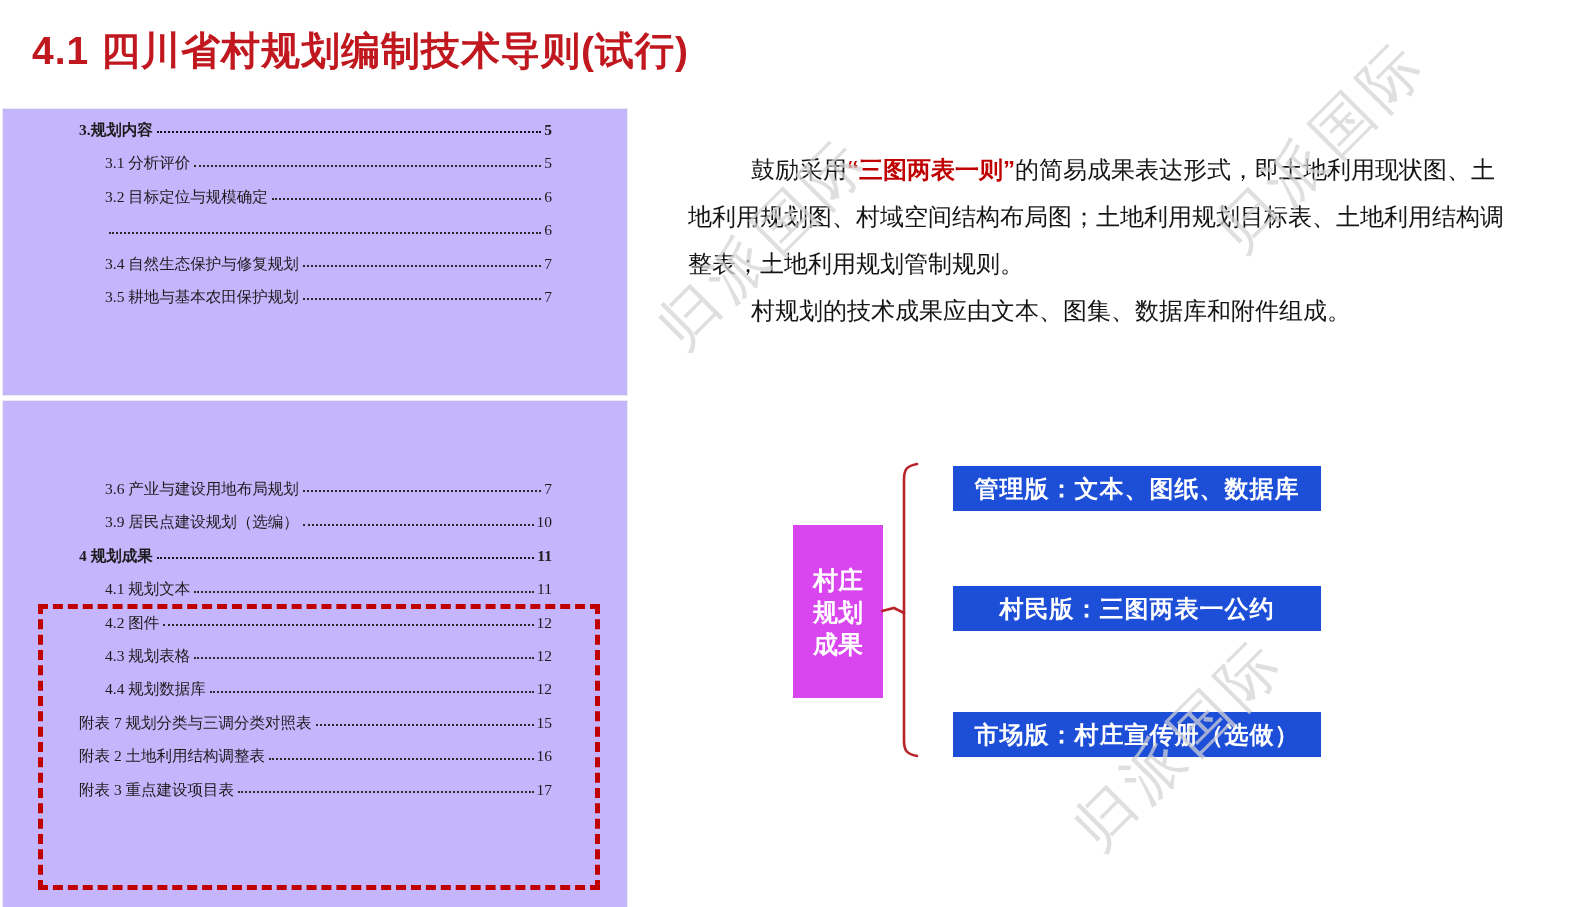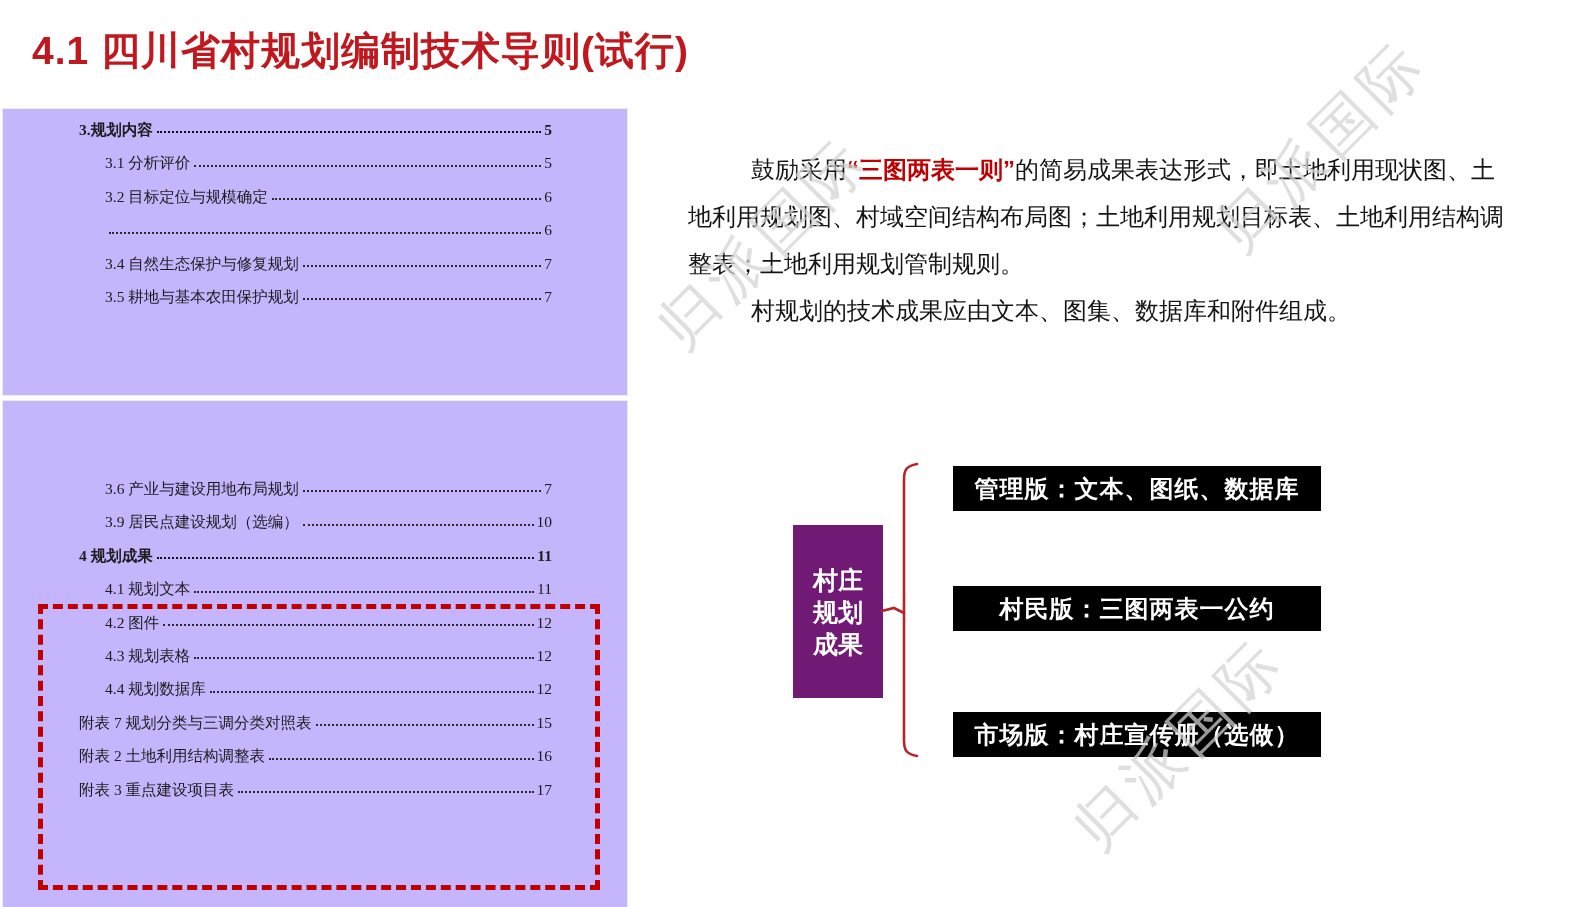--- a/index.html
+++ b/index.html
@@ -61,29 +61,29 @@
     font-size:24px; line-height:47px; color:#151515;
     font-family:"Liberation Sans","DejaVu Sans",sans-serif;
     z-index:2;
   }
   .body-text p { text-indent:63px; }
   .key-term { color:#c00000; font-weight:bold; }
 
   
   .root-node {
     position:absolute; left:793px; top:525px; width:90px; height:173px;
-    background:#701a75; color:#ffffff;
+    background:#d946ef; color:#ffffff;
     display:flex; flex-direction:column; justify-content:center; align-items:center;
     font-size:25px; font-weight:bold; line-height:32px;
     z-index:2;
   }
   .brace-svg { position:absolute; left:881px; top:460px; z-index:2; }
   .branch-bar {
     position:absolute; left:953px; width:368px; height:45px;
-    background:#000000; color:#ffffff;
+    background:#1d4ed8; color:#ffffff;
     display:flex; justify-content:center; align-items:center;
     font-size:24px; font-weight:bold; letter-spacing:1px;
     z-index:2;
   }
   .branch-1 { top:466px; }
   .branch-2 { top:586px; }
   .branch-3 { top:712px; }
 
   
   .watermark {

